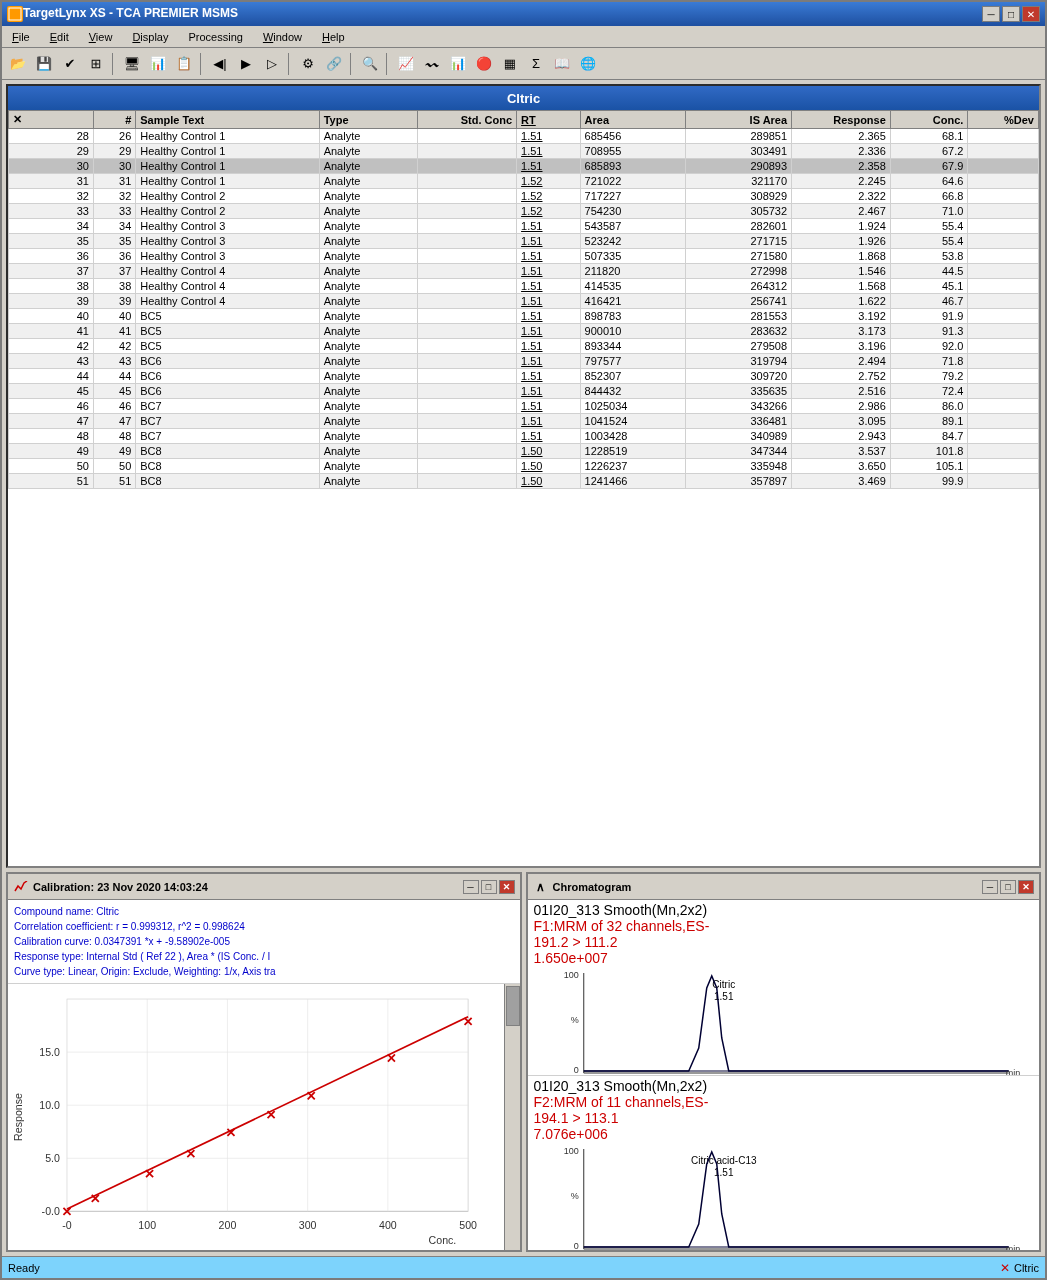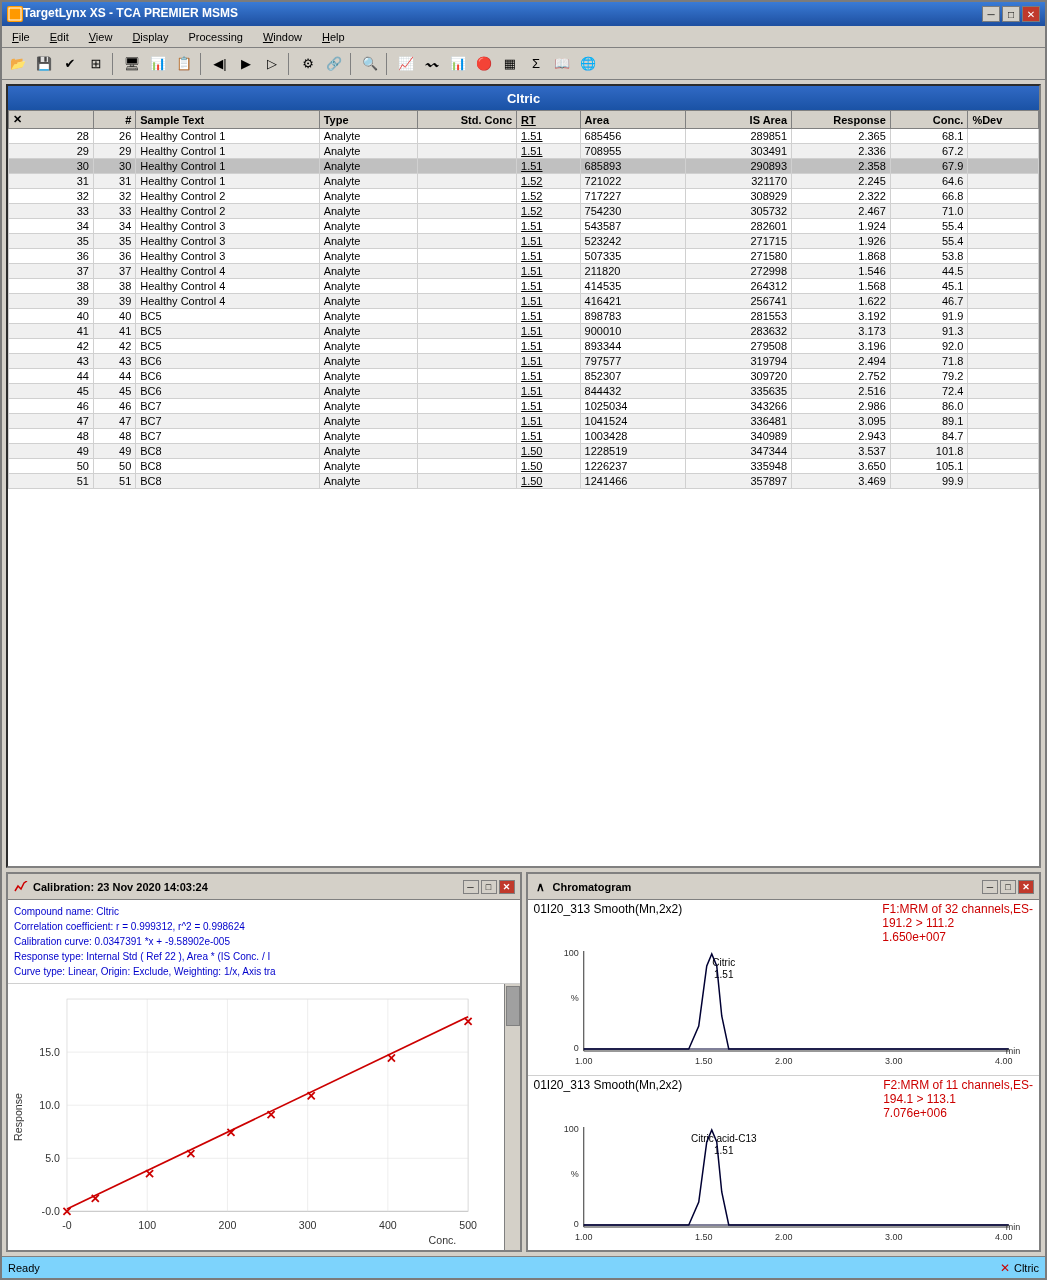--- a/index.html
+++ b/index.html
@@ -41,21 +41,21 @@
     .col-num { width: 25px; text-align: right; padding-left: 43px; }
     .col-hash { width: 30px; text-align: right; }
     .col-sample { width: 130px; }
     .col-type { width: 70px; margin-left: 41px; }
     .col-stdconc { width: 70px; text-align: right; }
     .col-rt { width: 45px; text-align: left; text-decoration: underline; }
     .col-area { width: 75px; text-align: left; }
     .col-isarea { width: 75px; text-align: right; }
     .col-response { width: 70px; text-align: right; }
     .col-conc { width: 55px; text-align: right; }
-    .col-pctdev { width: 50px; text-align: left; }
+    .col-pctdev { width: 50px; text-align: right; }
     
     .bottom-panels { display: flex; gap: 4px; height: 380px; }
     
     .calib-panel { flex: 1; background: white; border: 2px solid #808080; display: flex; flex-direction: column; overflow: hidden; }
     .chrom-panel { flex: 1; background: white; border: 2px solid #808080; display: flex; flex-direction: column; overflow: hidden; }
     
     .sub-title-bar { background: #d4d0c8; border-bottom: 1px solid #808080; padding: 2px 5px; display: flex; align-items: center; justify-content: space-between; height: 26px; font-size: 11px; font-weight: bold; }
     .sub-title-left { display: flex; align-items: center; gap: 4px; }
     .sub-title-icon { width: 16px; height: 14px; display: flex; align-items: center; justify-content: center; font-size: 12px; }
     .sub-title-buttons { display: flex; gap: 2px; }
@@ -67,21 +67,21 @@
     .calib-chart { flex: 1; position: relative; background: white; overflow: hidden; }
     .calib-scroll { position: absolute; right: 0; top: 0; bottom: 0; width: 16px; background: #d4d0c8; border-left: 1px solid #808080; }
     .calib-scroll-thumb { width: 14px; height: 40px; background: #a0a0a0; margin: 2px 1px; border: 1px solid #808080; }
     
     svg.calib-svg { width: calc(100% - 16px); height: 100%; }
     
     .chrom-content { flex: 1; display: flex; flex-direction: column; overflow: hidden; }
     .chrom-top { flex: 1; border-bottom: 1px solid #d0d0d0; position: relative; overflow: hidden; }
     .chrom-bottom { flex: 1; position: relative; overflow: hidden; }
     
-    .chrom-header { padding: 2px 6px; font-size: 12px; display: flex; justify-content: space-between; color: #000; background: white; }
+    .chrom-header { padding: 2px 6px; font-size: 14px; display: flex; justify-content: flex-end; color: #000; background: white; flex-direction: column; }
     .chrom-header .red { color: #cc0000; }
     
     .status-bar { background: #7dd3fc; border-top: 1px solid #808080; padding: 10px 6px; display: flex; align-items: center; justify-content: space-between; height: 22px; font-size: 11px; }
     .status-right { display: flex; align-items: center; gap: 4px; }
     .status-icon { color: #c00; font-size: 12px; }
     
     .col-x { width: 20px; }
   </style>
 </head>
 <body>

